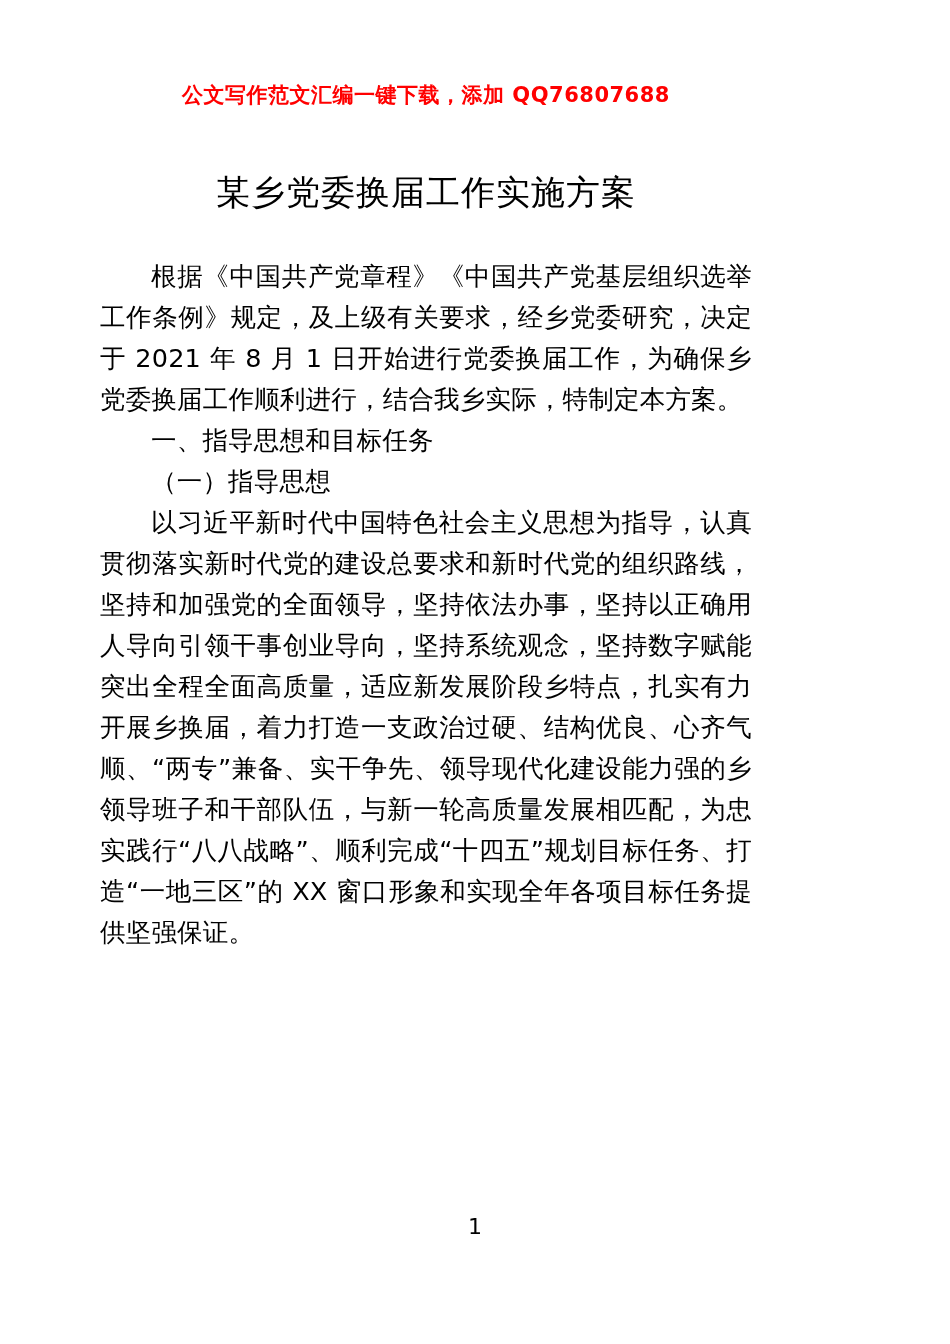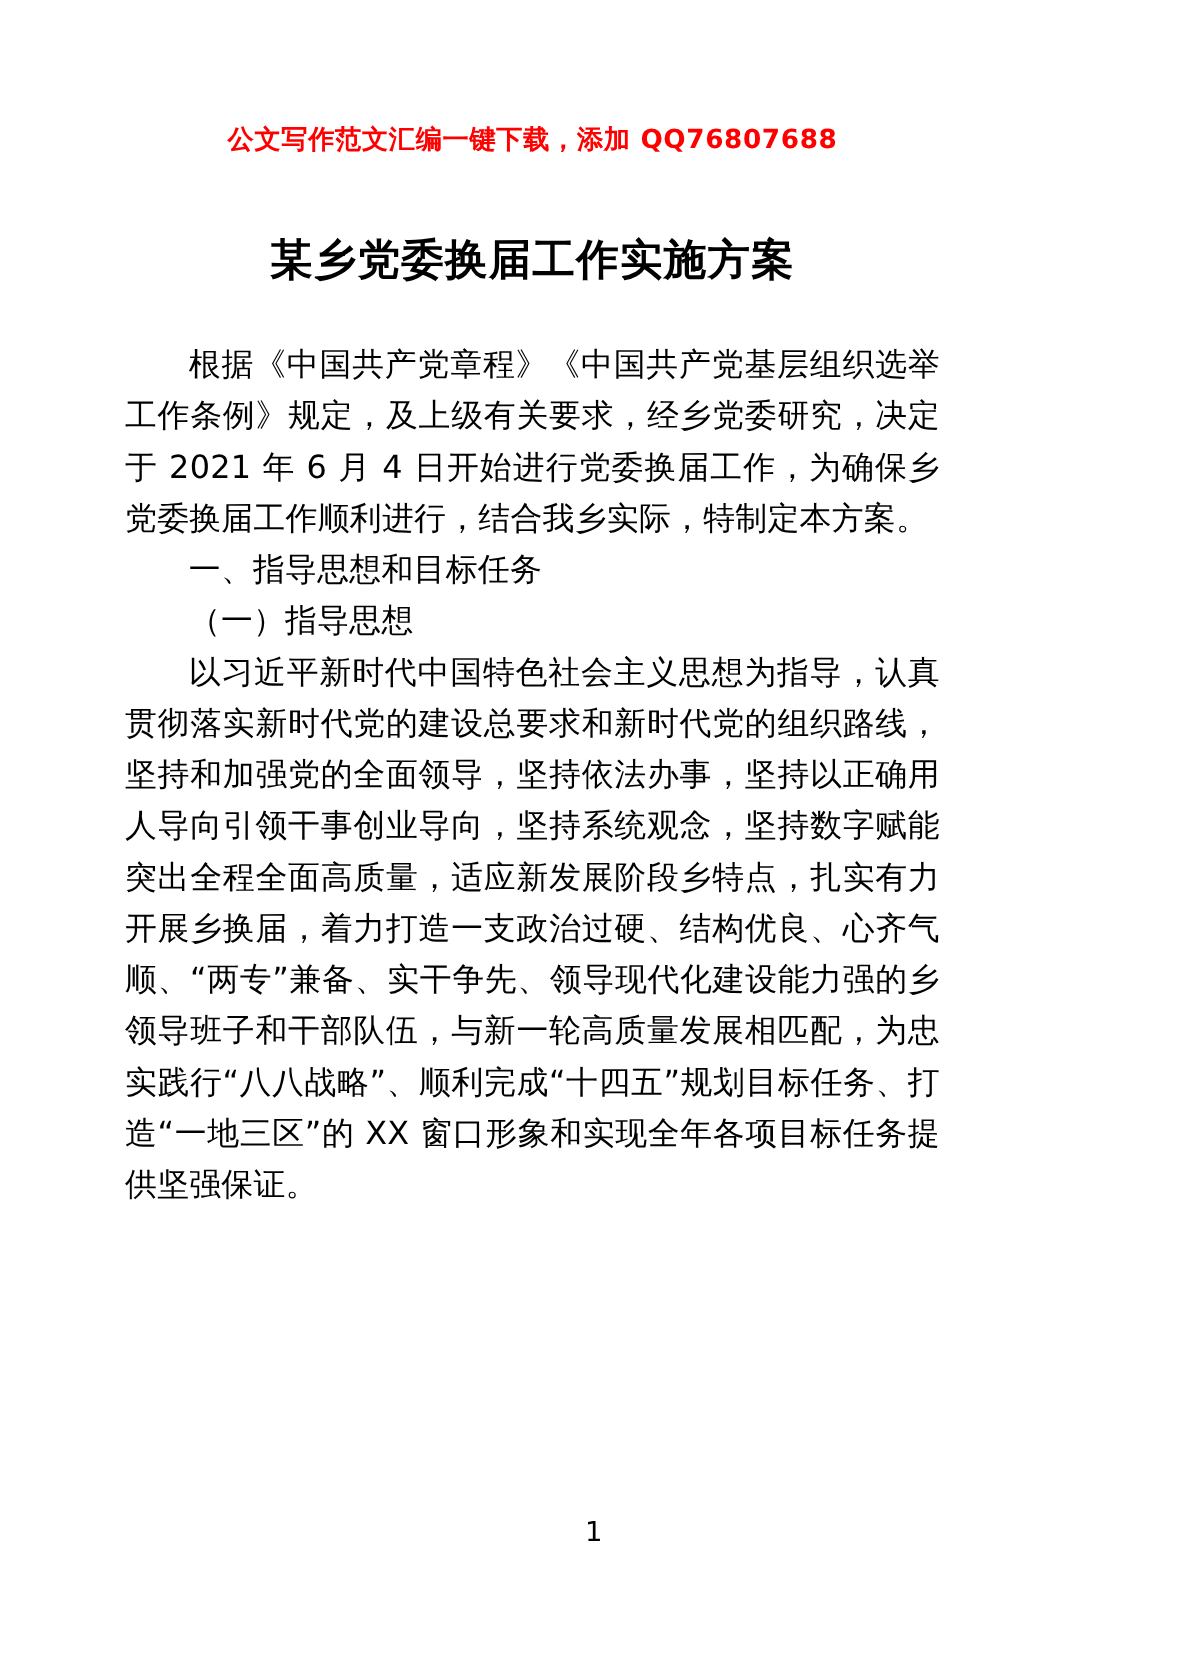--- a/index.html
+++ b/index.html
@@ -12,37 +12,37 @@
     height: 1344px;
     font-family: "DejaVu Sans", "Liberation Sans", sans-serif;
     color: #000000;
     position: relative;
     overflow: hidden;
   }
   .page {
     width: 852px;
     height: 1344px;
     box-sizing: border-box;
-    padding: 16px 100px;
+    padding: 0 100px;
     position: relative;
   }
   .watermark {
     text-align: center;
     color: #ff0000;
     font-size: 21px;
     font-weight: 600;
     letter-spacing: 0.5px;
     padding-top: 83px;
     line-height: 1.2;
     font-family: "DejaVu Sans", "Liberation Sans", sans-serif;
   }
   .doc-title {
     text-align: center;
     font-size: 34px;
-    font-weight: 700;
+    font-weight: 400;
     letter-spacing: 1px;
     margin-top: 62px;
     line-height: 1.3;
     font-family: "DejaVu Sans", "Liberation Sans", sans-serif;
   }
   .body-text {
     margin-top: 42px;
     font-size: 25.5px;
     line-height: 41px;
     text-align: justify;
@@ -68,21 +68,21 @@
 </head>
 <body>
 
 <div class="page">
 
   <div class="watermark">公文写作范文汇编一键下载，添加 QQ76807688</div>
 
   <h1 class="doc-title">某乡党委换届工作实施方案</h1>
 
   <div class="body-text">
-    <p class="para">根据《中国共产党章程》《中国共产党基层组织选举工作条例》规定，及上级有关要求，经乡党委研究，决定于 2021 年 6 月 4 日开始进行党委换届工作，为确保乡党委换届工作顺利进行，结合我乡实际，特制定本方案。</p>
+    <p class="para">根据《中国共产党章程》《中国共产党基层组织选举工作条例》规定，及上级有关要求，经乡党委研究，决定于 2021 年 8 月 1 日开始进行党委换届工作，为确保乡党委换届工作顺利进行，结合我乡实际，特制定本方案。</p>
     <p class="para">一、指导思想和目标任务</p>
     <p class="para">（一）指导思想</p>
     <p class="para">以习近平新时代中国特色社会主义思想为指导，认真贯彻落实新时代党的建设总要求和新时代党的组织路线，坚持和加强党的全面领导，坚持依法办事，坚持以正确用人导向引领干事创业导向，坚持系统观念，坚持数字赋能突出全程全面高质量，适应新发展阶段乡特点，扎实有力开展乡换届，着力打造一支政治过硬、结构优良、心齐气顺、“两专”兼备、实干争先、领导现代化建设能力强的乡领导班子和干部队伍，与新一轮高质量发展相匹配，为忠实践行“八八战略”、顺利完成“十四五”规划目标任务、打造“一地三区”的 XX 窗口形象和实现全年各项目标任务提供坚强保证。</p>
   </div>
 
   <div class="page-number">1</div>
 
 </div>
 
 </body></html>

